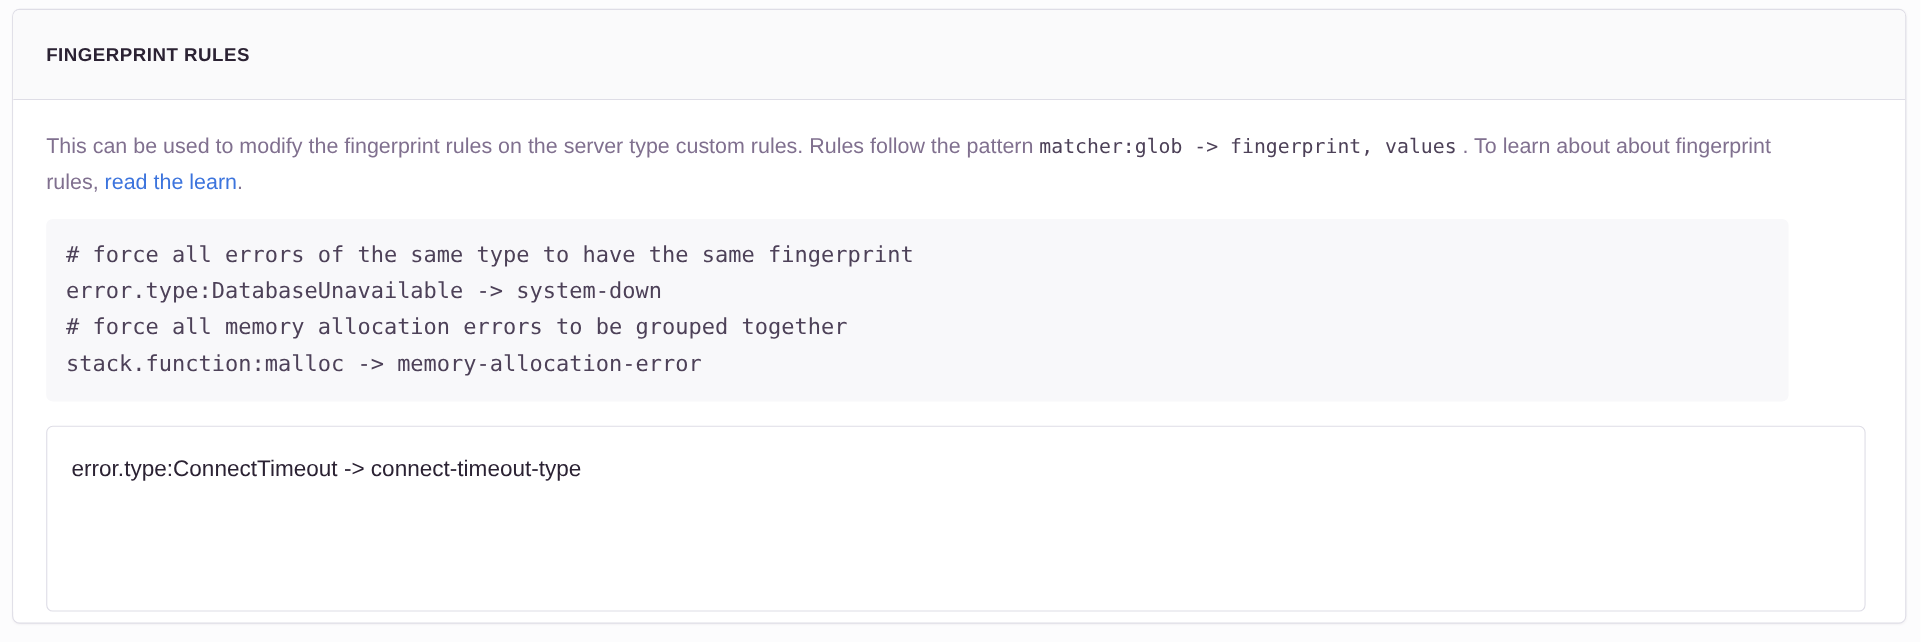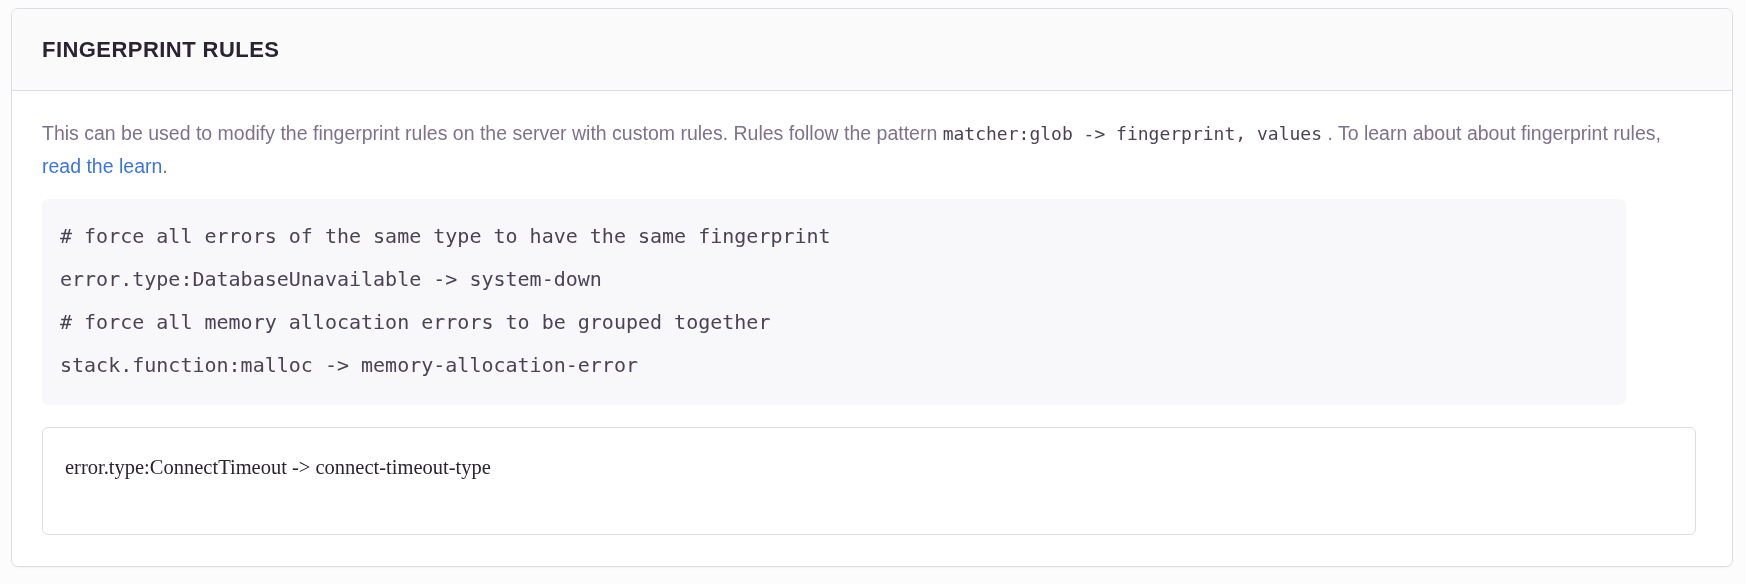--- a/index.html
+++ b/index.html
@@ -41,21 +41,21 @@
     box-sizing: border-box;
     height: 82px;
     background: #FAFAFB;
     border-bottom: 1px solid #DEDDE6;
     display: flex;
     align-items: center;
     padding: 0 30px;
   }
 
   .panel-title {
-    font-size: 22px;
+    font-size: 17px;
     font-weight: bold;
     letter-spacing: 0.45px;
     color: #2B2233;
     text-transform: uppercase;
     line-height: 1;
   }
 
   .panel-body {
     box-sizing: border-box;
     padding: 26px 30px 0 30px;
@@ -87,37 +87,37 @@
   
   .code-block {
     box-sizing: border-box;
     width: 1584px;
     margin: 0 0 22px 0;
     padding: 16px 18px 18px 18px;
     background: #F8F8FA;
     border-radius: 6px;
     font-family: "DejaVu Sans Mono", "Liberation Mono", monospace;
     font-size: 20px;
-    line-height: 43px;
+    line-height: 33px;
     color: #4D4158;
     white-space: pre;
     overflow: hidden;
   }
 
   
   .rules-textarea {
     box-sizing: border-box;
     display: block;
     width: 1654px;
-    height: 108px;
+    height: 169px;
     padding: 24px 22px;
     background: #FFFFFF;
     border: 1px solid #DEDDE6;
     border-radius: 6px;
-    font-family: Liberation Serif, serif;
+    font-family: Liberation Sans, sans-serif;
     font-size: 20.5px;
     line-height: 30px;
     color: #2B2233;
     resize: none;
     outline: none;
     overflow: hidden;
   }
   .rules-textarea::placeholder {
     color: #A79DB1;
   }
@@ -129,21 +129,21 @@
 
   <section class="panel">
 
     <header class="panel-header">
       <h2 class="panel-title">FINGERPRINT RULES</h2>
     </header>
 
     <div class="panel-body">
 
       <p class="description">
-        <span>This can be used to modify the fingerprint rules on the server with custom rules. Rules follow the pattern </span><code class="code-inline">matcher:glob -&gt; fingerprint, values</code><span> . To learn about about fingerprint rules, </span><a class="doc-link" href="#">read the learn</a><span>.</span>
+        <span>This can be used to modify the fingerprint rules on the server type custom rules. Rules follow the pattern </span><code class="code-inline">matcher:glob -&gt; fingerprint, values</code><span> . To learn about about fingerprint rules, </span><a class="doc-link" href="#">read the learn</a><span>.</span>
       </p>
 
       <pre class="code-block"># force all errors of the same type to have the same fingerprint
 error.type:DatabaseUnavailable -&gt; system-down
 # force all memory allocation errors to be grouped together
 stack.function:malloc -&gt; memory-allocation-error</pre>
 
       <textarea class="rules-textarea" spellcheck="false" placeholder="error.type:ConnectTimeout -&gt; connect-timeout-type" style="">error.type:ConnectTimeout -&gt; connect-timeout-type</textarea>
 
     </div>

